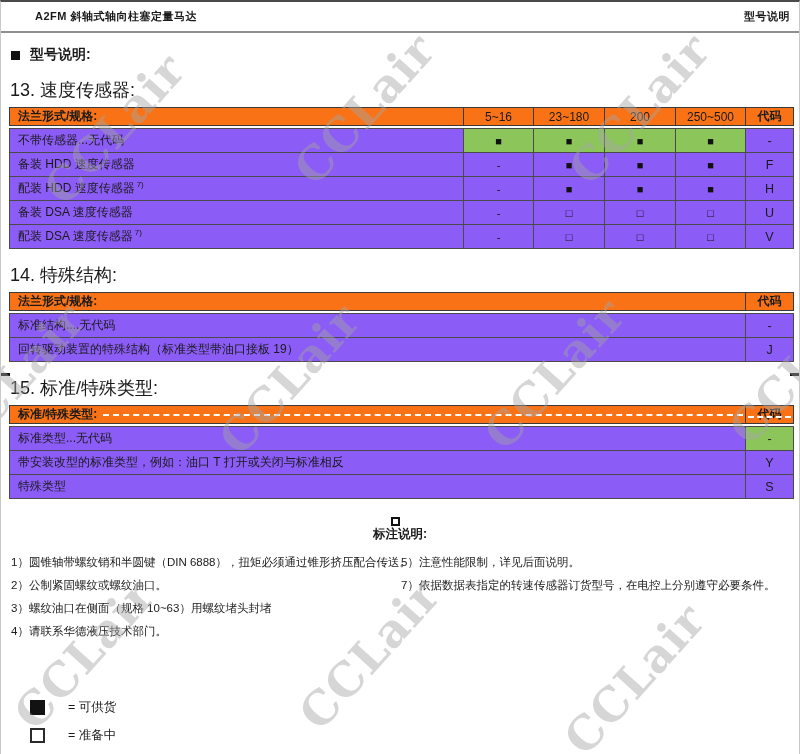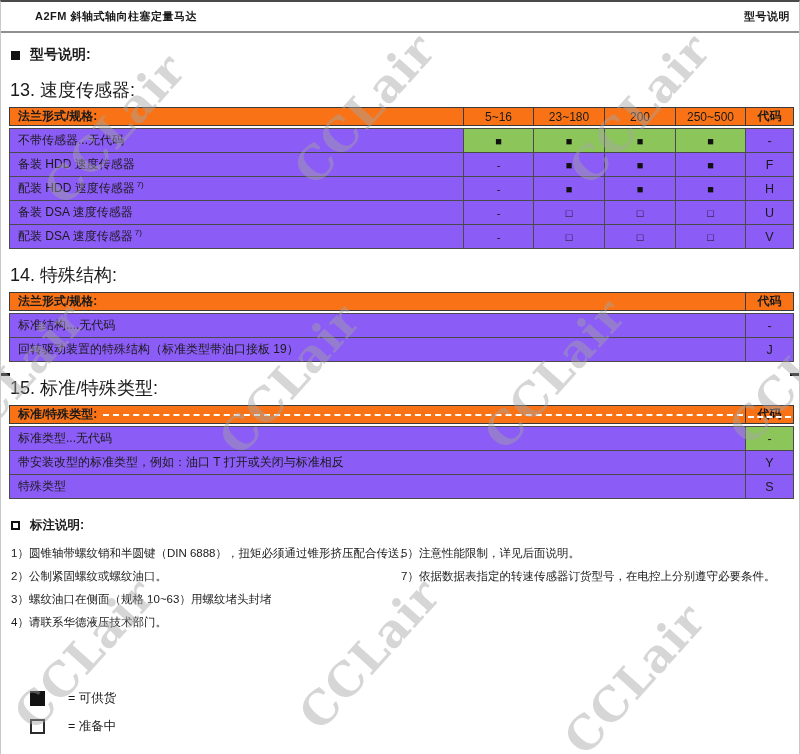--- a/index.html
+++ b/index.html
@@ -43,21 +43,21 @@
   td.mark { text-align:center; font-size:11px; color:#111; }
   td.codecell { text-align:center; font-size:12.5px; }
   td.bg-green { background:#8CC65B; }
   sup { font-size:8px; vertical-align:super; margin-left:2px; }
   
   col.c-label13 { width:454px; } col.c-s1 { width:70px; } col.c-s2 { width:71px; }
   col.c-s3 { width:71px; } col.c-s4 { width:70px; } col.c-code { width:48px; }
   col.c-label-wide { width:736px; }
   
   .notes { margin:18px 10px 0 10px; font-size:11.5px; }
-  .notes-title { display:flex; align-items:center; font-weight:bold; font-size:12.5px; margin-bottom:8px; }
+  .notes-title { display:flex; align-items:center; font-weight:bold; font-size:12.5px; margin-bottom:8px;flex-direction:column; }
   .bullet-outline { width:9px; height:9px; border:2px solid #111; margin-right:10px; flex:none; }
   .notes-cols { display:flex; }
   .notes-col-left { width:390px; }
   .notes-col-right { flex:1; }
   .note-line { line-height:23px; white-space:nowrap; }
   
   .legend { margin:50px 0 0 29px; }
   .legend-item { display:flex; align-items:center; height:28px; font-size:12.5px; }
   .swatch { width:15px; height:15px; margin-right:23px; flex:none; }
   .sw-green { background:#33A94E; border:1px solid #1f7a36; }

